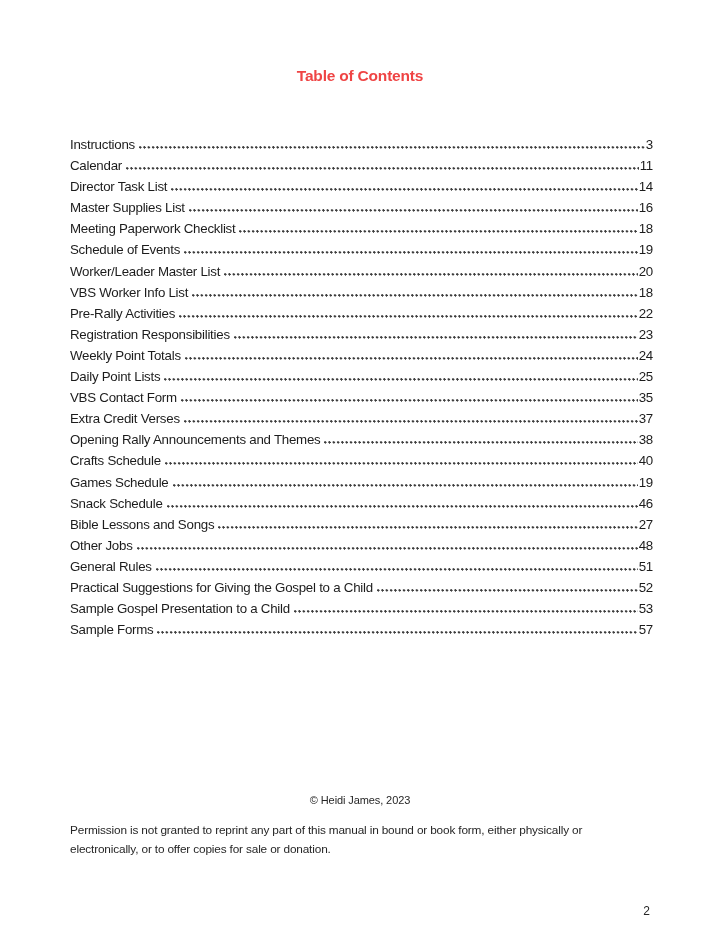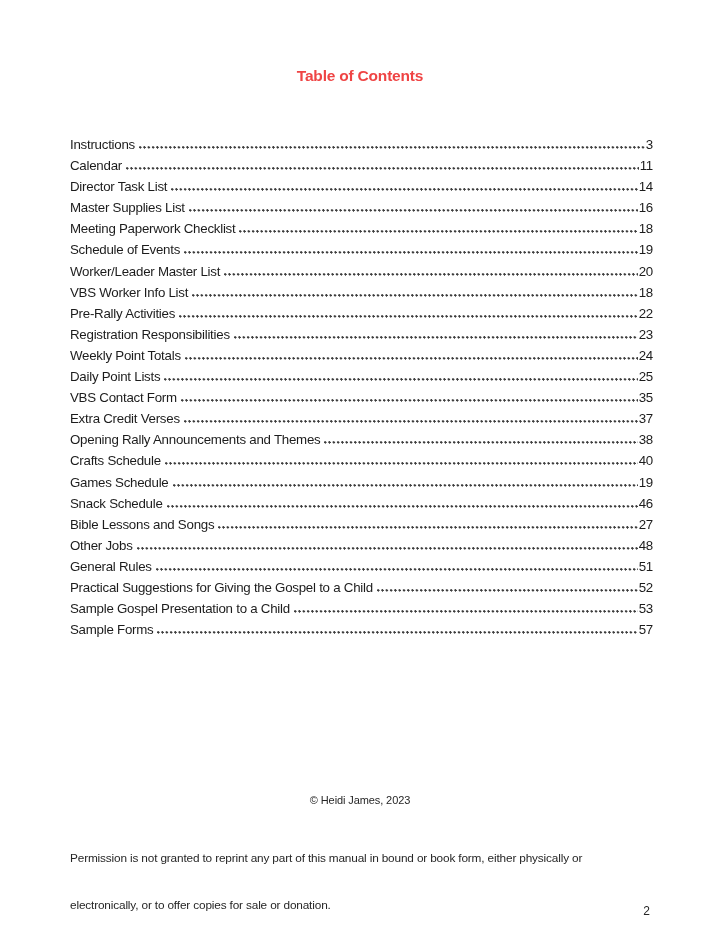--- a/index.html
+++ b/index.html
@@ -75,21 +75,20 @@
     top: 821px;
     left: 70px;
     right: 40px;
     font-size: 11.8px;
     line-height: 19px;
     letter-spacing: -0.15px;
     color: #262626;
   }
   .permission-line {
     white-space: nowrap;
-    margin-top: 28px;
   }
   .page-number {
     position: absolute;
     top: 904px;
     right: 70px;
     font-size: 12px;
     color: #262626;
   }
 </style>
 </head>

